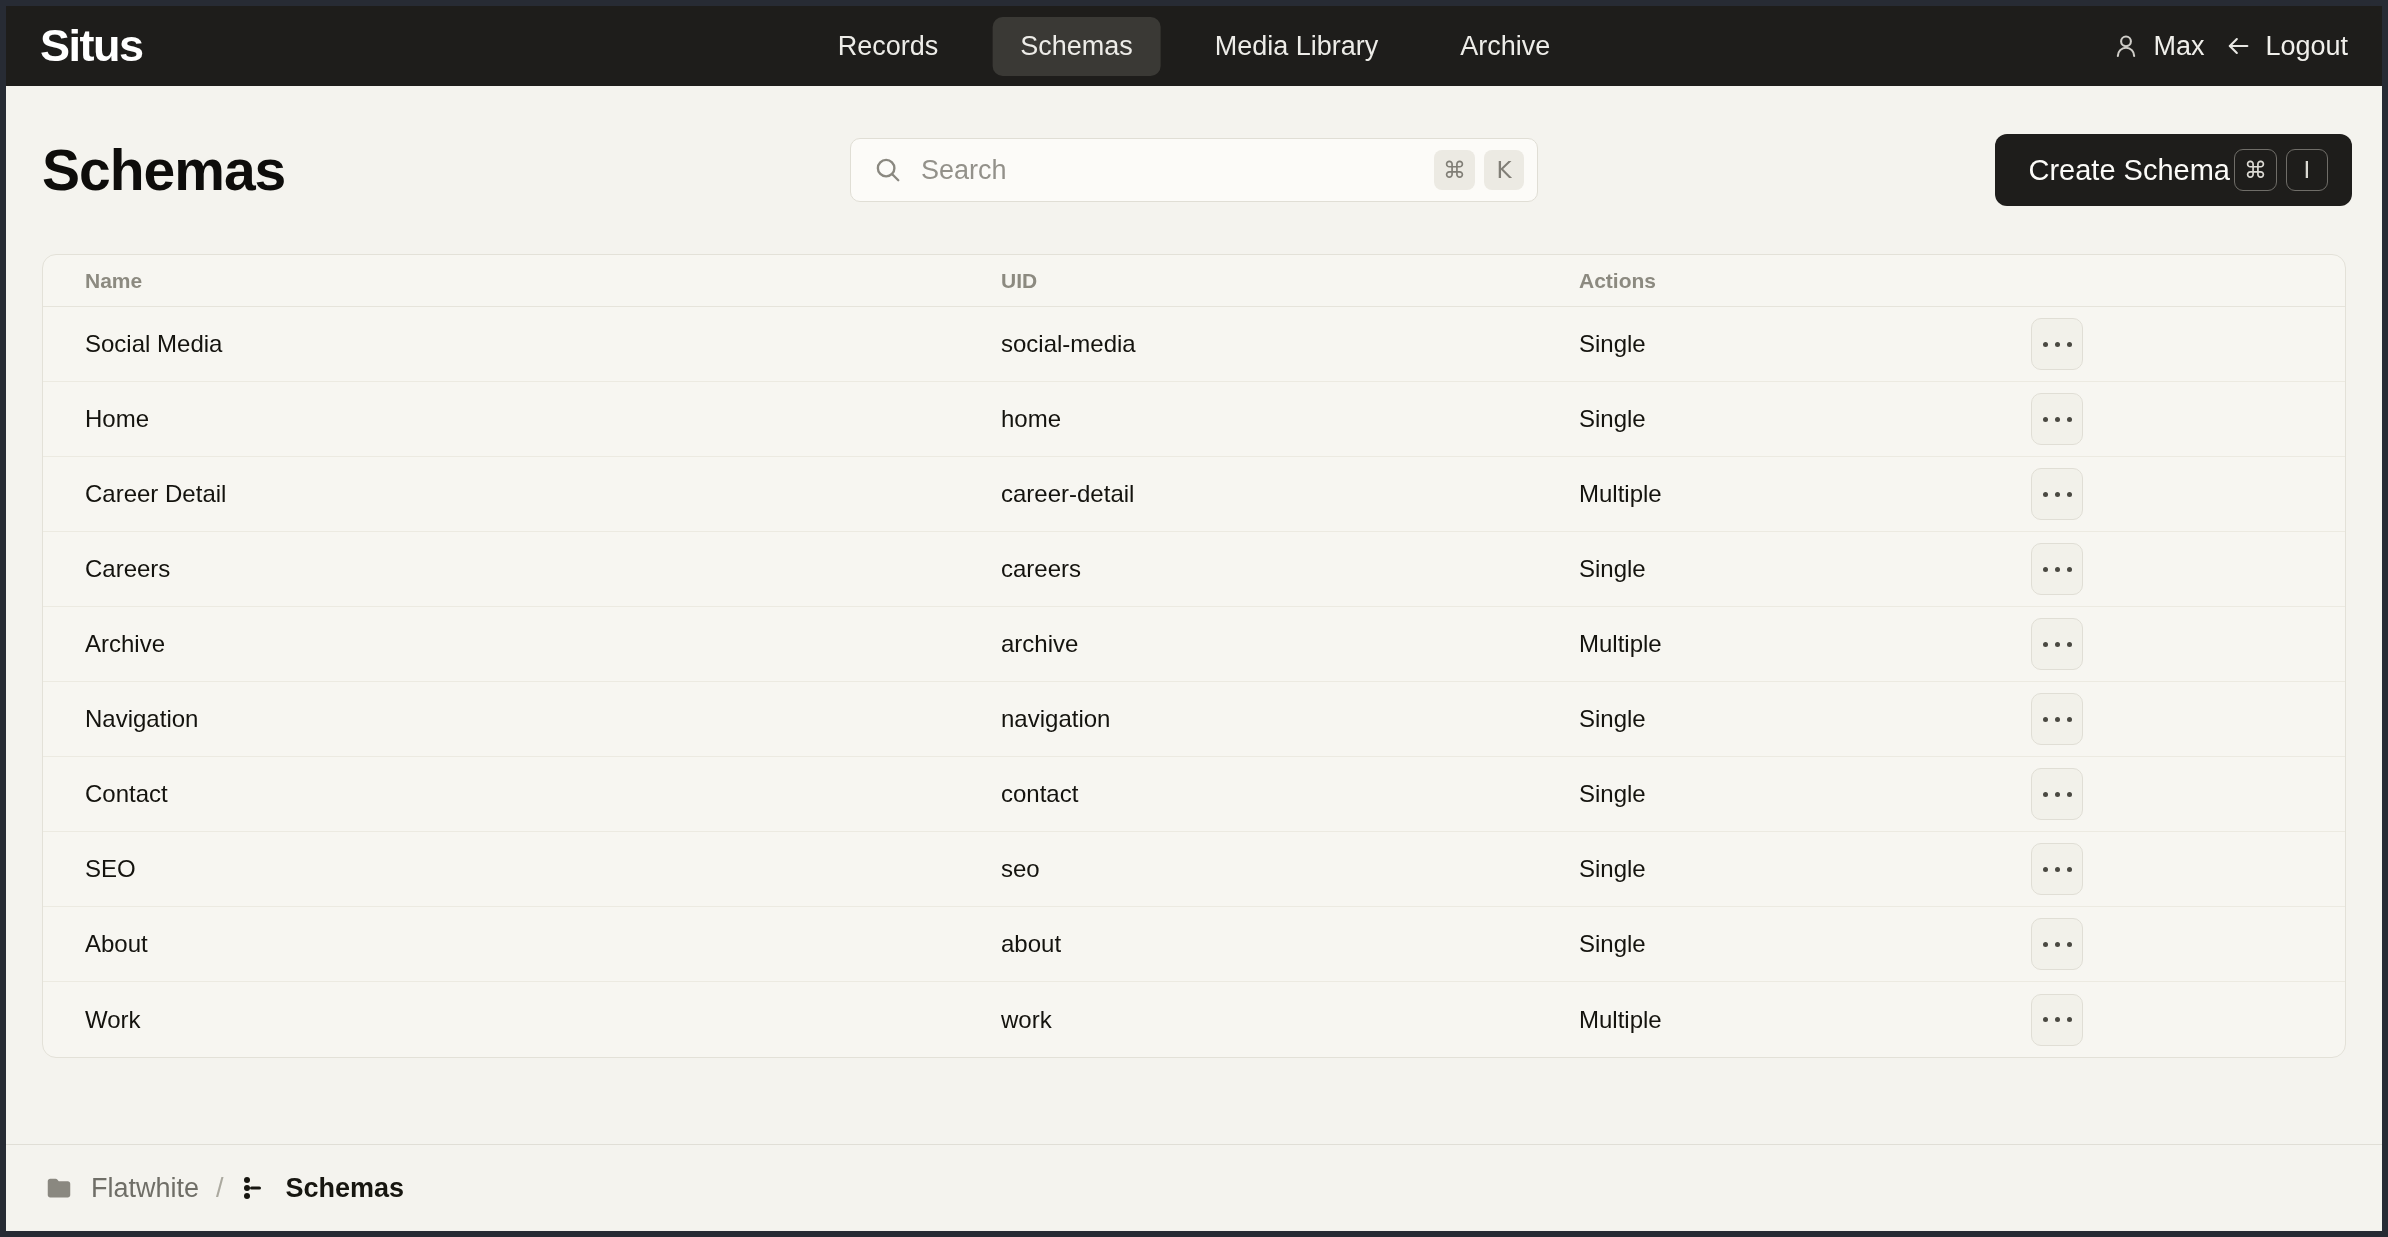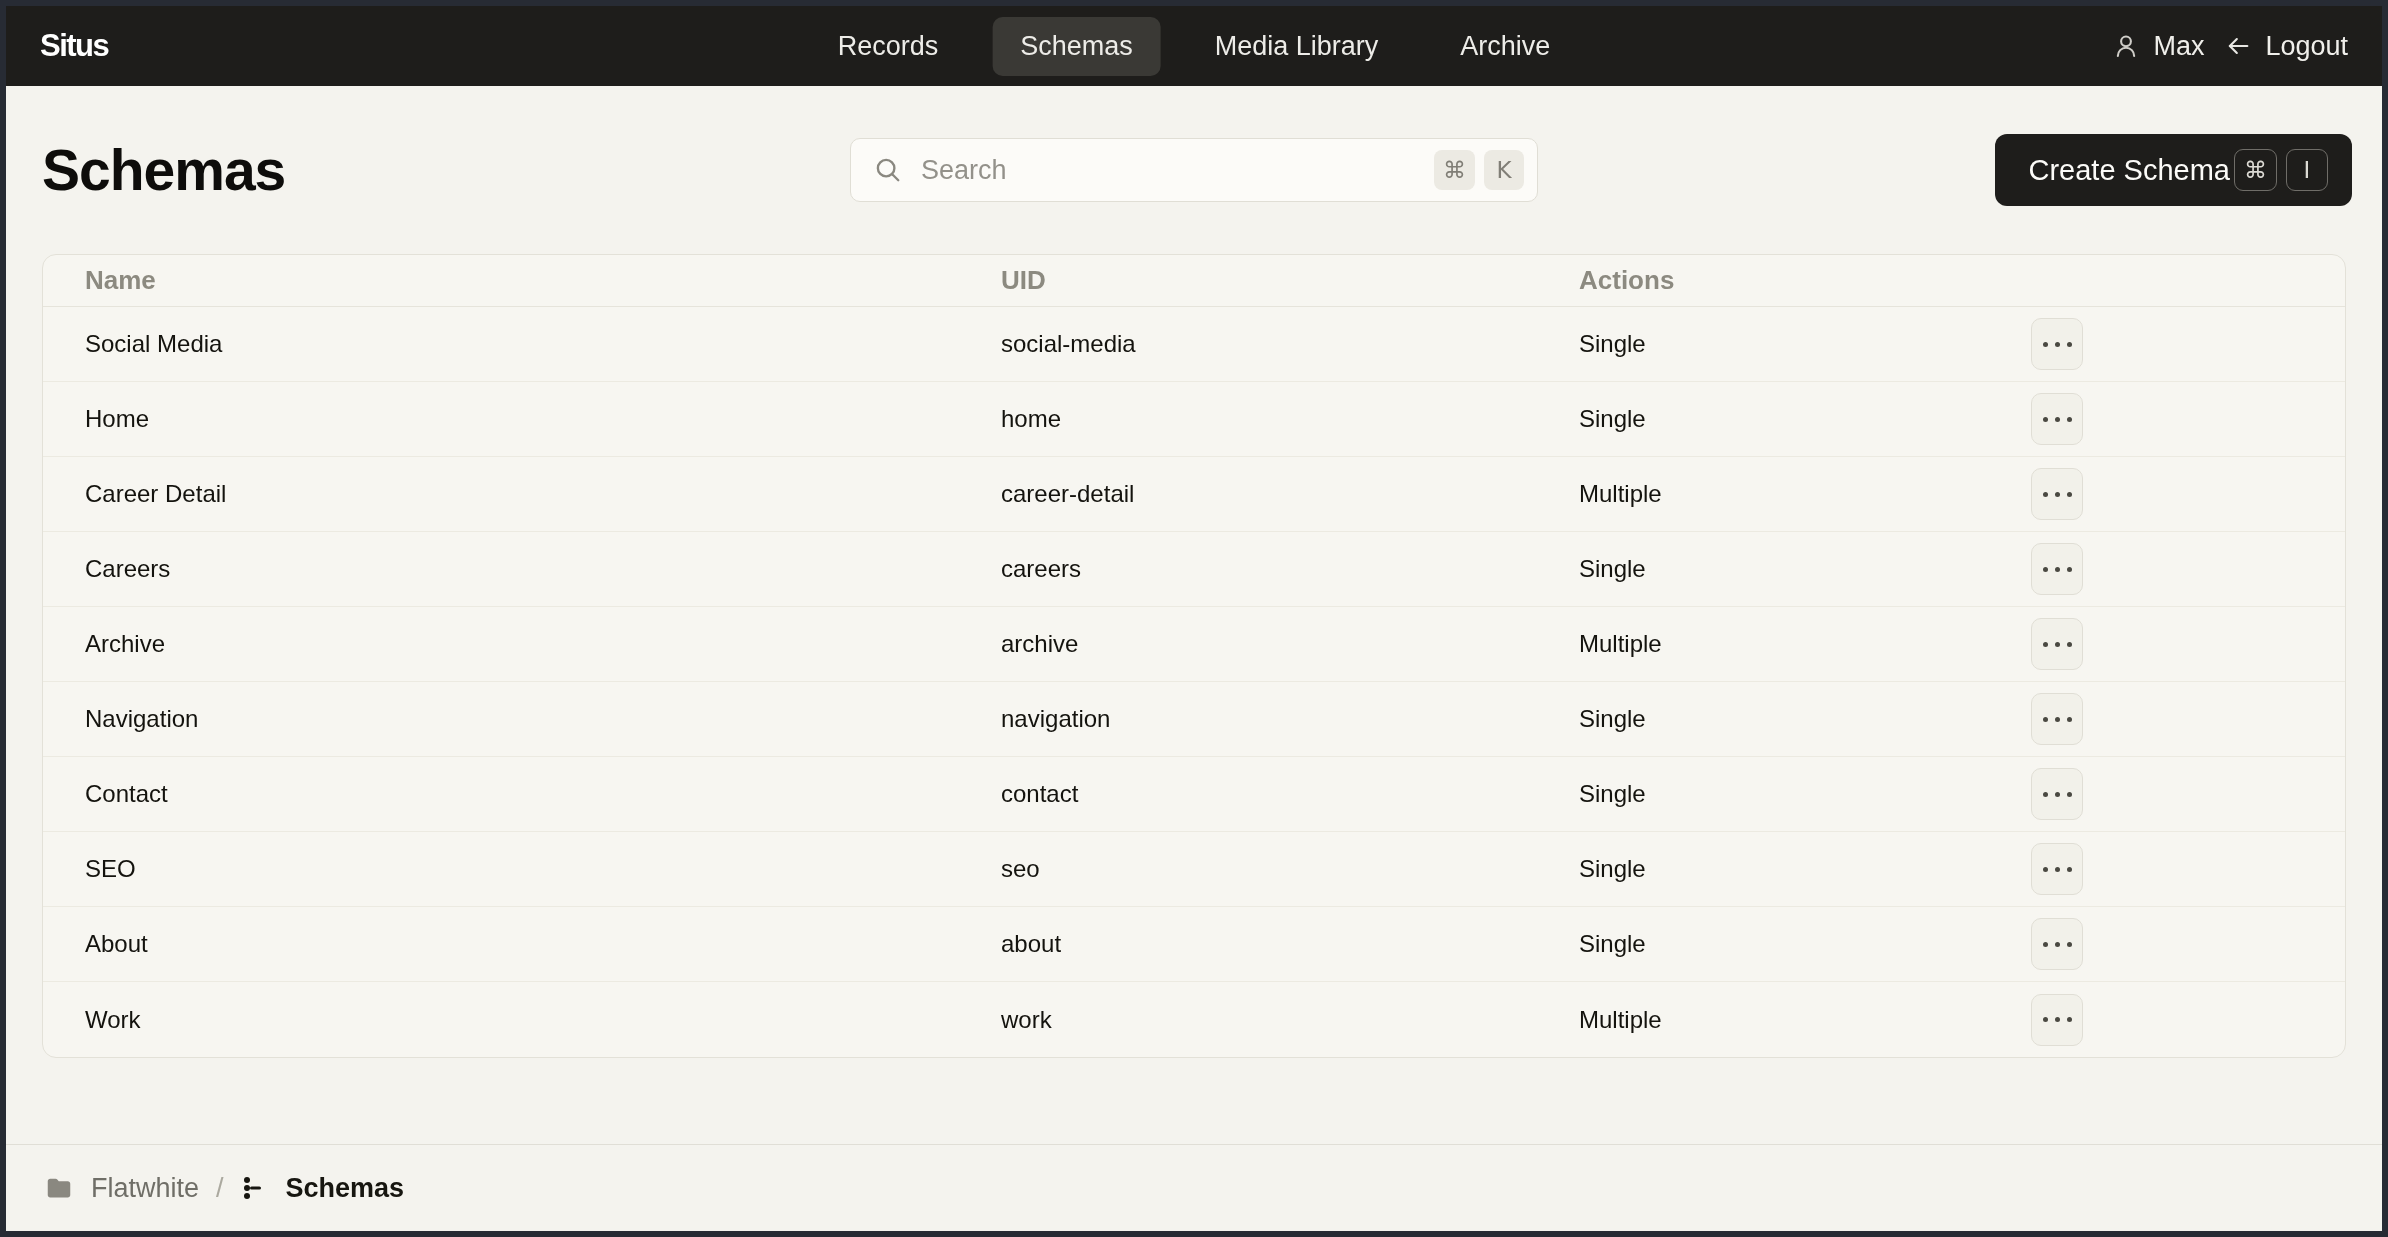--- a/index.html
+++ b/index.html
@@ -14,21 +14,21 @@
   }
 
   
   .navbar {
     flex: 0 0 80px; height: 80px;
     background: #1e1d1b;
     display: flex; align-items: center;
     padding: 0 34px;
     position: relative;
   }
-  .logo { color: #ffffff; font-size: 31px; font-weight: 800; letter-spacing: -1.5px; }
+  .logo { color: #ffffff; font-size: 45px; font-weight: 800; letter-spacing: -1.5px; }
   .nav-center {
     position: absolute; left: 50%; transform: translateX(-50%);
     display: flex; gap: 26px;
   }
   .nav-item {
     color: #edece8; font-size: 27px; line-height: 1;
     padding: 16px 28px; border-radius: 10px; cursor: pointer;
     white-space: nowrap;
   }
   .nav-item.active { background: #3a3935; }
@@ -94,21 +94,21 @@
     overflow: hidden;
   }
   .thead, .trow {
     display: grid;
     grid-template-columns: 958px 578px 452px 1fr;
     align-items: center;
   }
   .thead {
     height: 52px;
     border-bottom: 1px solid #e6e4db;
-    color: #8c8a80; font-size: 26px; font-weight: 700;
+    color: #8c8a80; font-size: 21px; font-weight: 700;
   }
   .trow {
     height: 75px;
     border-bottom: 1px solid #eceae1;
     font-size: 24px; color: #14130e;
   }
   .trow:last-child { border-bottom: none; }
   .cell-first { padding-left: 42px; }
   .actions-btn {
     width: 52px; height: 52px;

